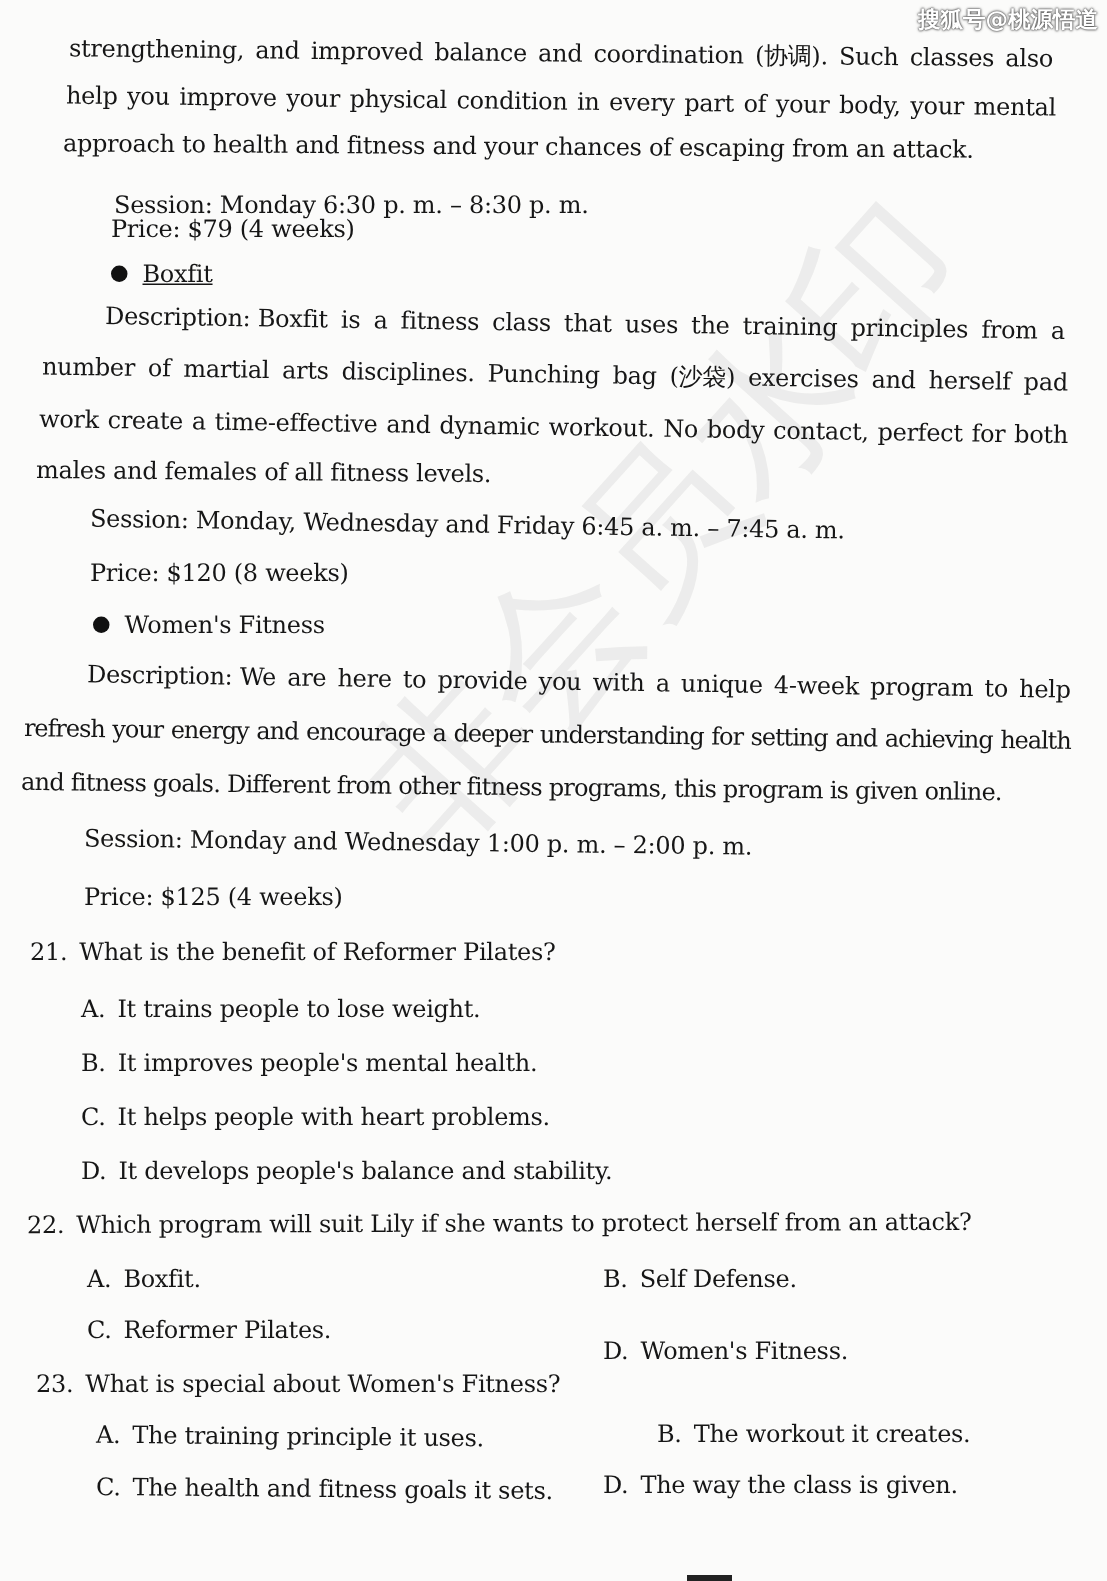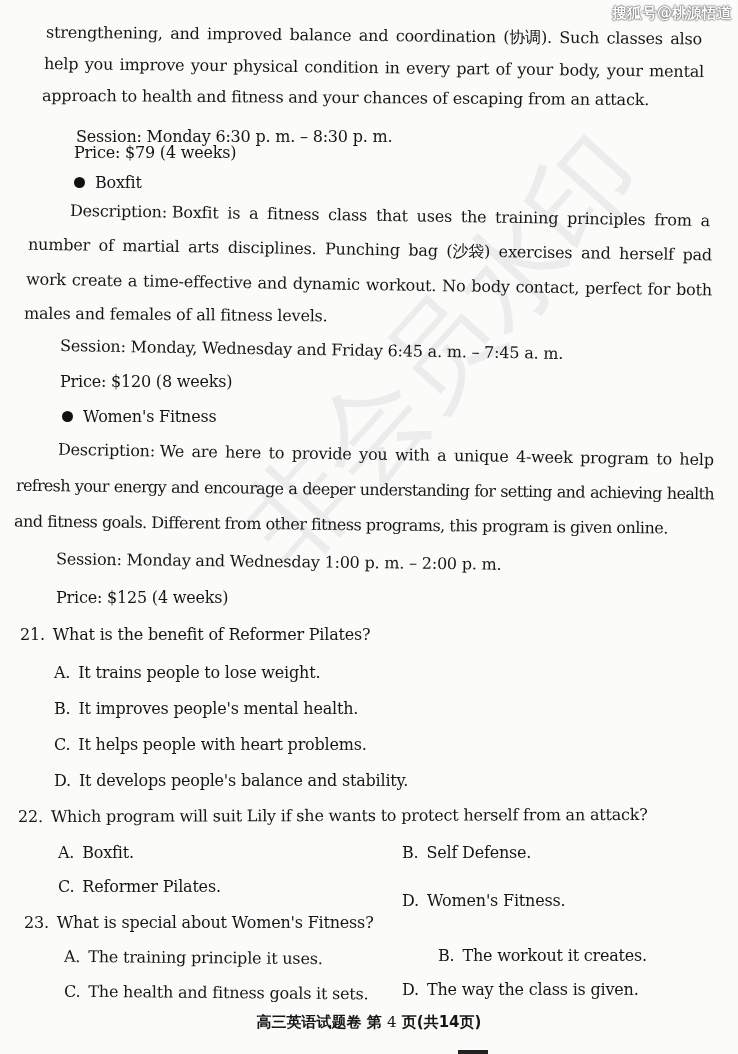--- a/index.html
+++ b/index.html
@@ -126,21 +126,21 @@
       <span>body,</span>
       <span>your</span>
       <span>mental</span>
     </div>
     <div class="line" style="left:42px; top:88px; transform:rotate(0.4deg);">approach to health and fitness and your chances of escaping from an attack.</div>
     <div class="line" style="left:76px; top:114px;margin-top:13px;">Session: Monday 6:30 p. m. – 8:30 p. m.</div>
     <div class="line" style="left:74px; top:143px;">Price: $79 (4 weeks)</div>
   </div>
 
   <div>
-    <div class="line" style="left:74px; top:173px;">
+    <div class="line" style="left:74px; top:173px;text-decoration:underline;">
       <span class="bullet"></span><span>Boxfit</span>
     </div>
     <div class="line justify" style="left:70px; width:640px; top:206px; transform:rotate(0.9deg);">
       <span>Description: Boxfit</span>
       <span>is</span>
       <span>a</span>
       <span>fitness</span>
       <span>class</span>
       <span>that</span>
       <span>uses</span>
@@ -270,21 +270,15 @@
       <span class="opt-letter">B.</span><span>The workout it creates.</span>
     </div>
     <div class="line" style="left:64px; top:983px; transform:rotate(0.5deg);">
       <span class="opt-letter">C.</span><span>The health and fitness goals it sets.</span>
     </div>
     <div class="line" style="left:402px; top:980px;">
       <span class="opt-letter">D.</span><span>The way the class is given.</span>
     </div>
   </div>
 
-  <div class="footer">
-    <span>高三英语试题卷</span>
-    <span>第</span>
-    <span class="pn">4</span>
-    <span>页</span><span>(共14页)</span>
-  </div>
   <div class="bottom-mark"></div>
 
 </div>
 
 </body></html>

